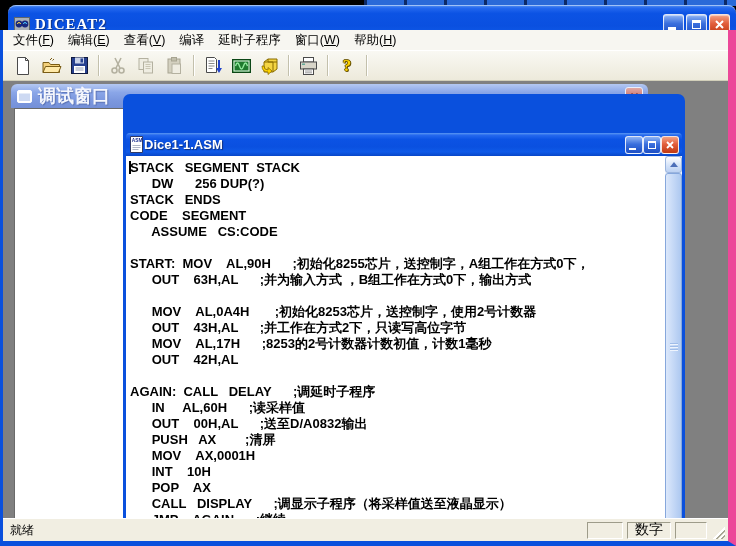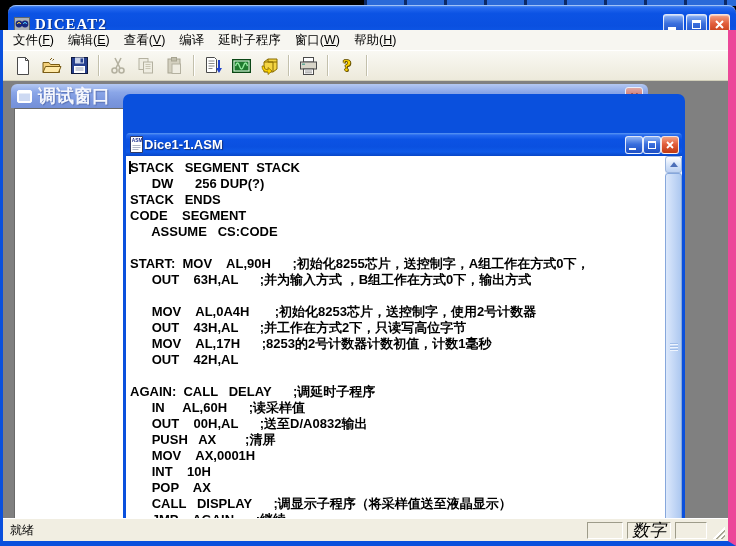--- a/index.html
+++ b/index.html
@@ -124,21 +124,21 @@
     position:absolute; left:50%; top:50%; width:8px; height:8px; transform:translate(-50%,-50%);
     background:repeating-linear-gradient(180deg,#9fbce8 0 1px,#eef4fd 1px 2px,transparent 2px 3px);
   }
   
   .statusbar {
     height:23px; flex:0 0 auto; background:#f1eee2; border-top:1px solid #fff;
     display:flex; align-items:center; gap:4px; padding:2px 3px 2px 7px; font-size:12px; color:#000;
   }
   .status-ready { flex:1; }
   .status-panel { height:17px; border:1px solid; border-color:#9e9c8a #fff #fff #9e9c8a;
-    display:flex; align-items:center; justify-content:center; font-size:17px;font-style:italic; }
+    display:flex; align-items:center; justify-content:center; font-size:14px; }
   .p1 { width:36px; } .p2 { width:44px; } .p3 { width:32px; }
   .resize-grip {
     width:14px; height:15px; align-self:flex-end;
     background:
       linear-gradient(135deg,transparent 0 58%,#fff 58% 66%,#a8a694 66% 74%,transparent 74% 78%,#fff 78% 84%,#a8a694 84% 92%,transparent 92%);
   }
   svg { display:block; }
 </style>
 </head>
 <body>

